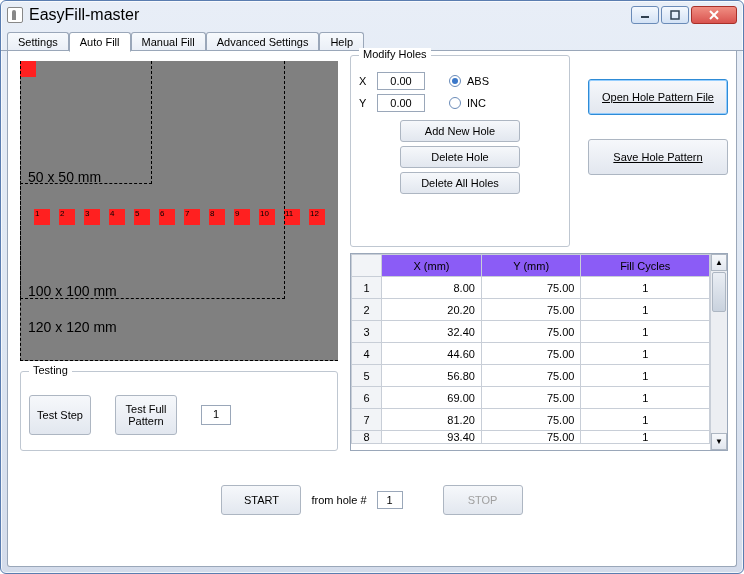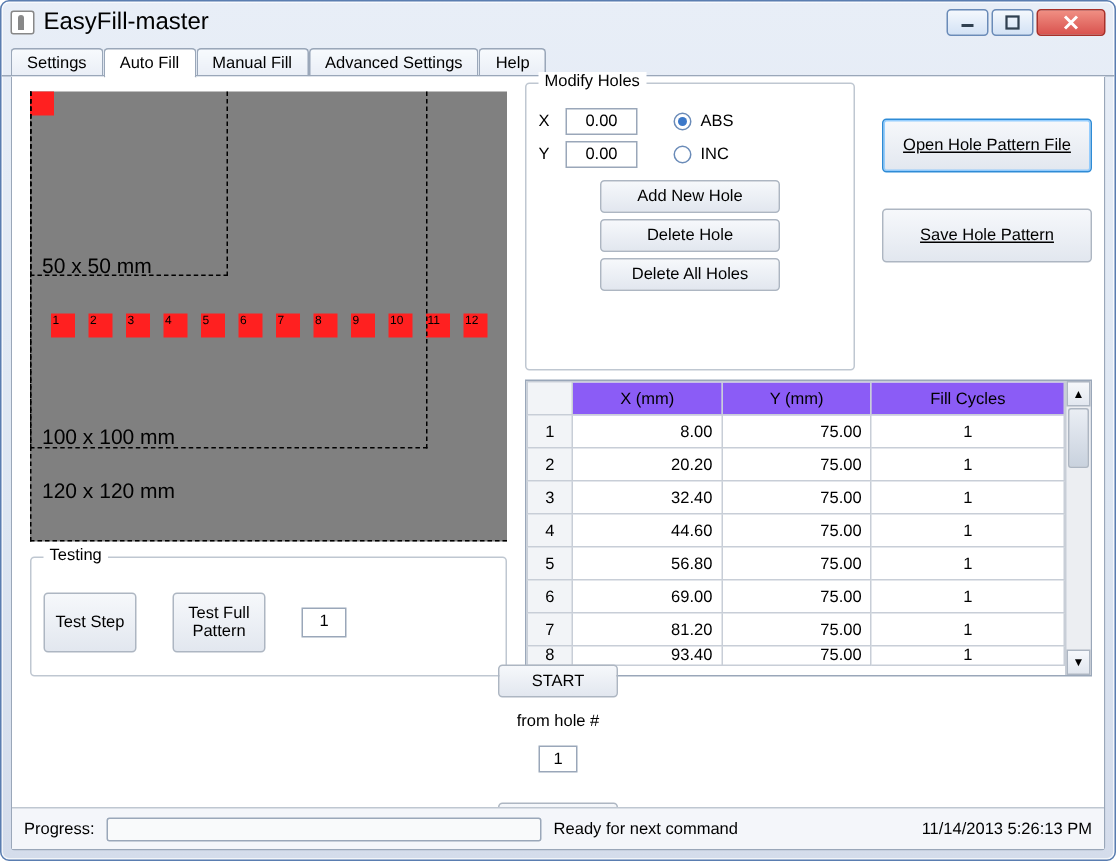--- a/index.html
+++ b/index.html
@@ -197,21 +197,21 @@
   table { border-collapse: collapse; width:100%; font-size:11px;}
   th, td { border: 1px solid #c8ced7; padding: 3px 6px; text-align:right; background:#fff; height:22px;}
   th { text-align:center; background:#8b5cf6; font-weight:normal;}
   .rowhdr { background:#f2f4f7; text-align:center; width:30px;}
   .fillc { text-align:center; }
   .scrollbar { width:17px; background:#eceef2; border-left:1px solid #c8ced7; display:flex; flex-direction:column;}
   .scroll-btn { height:17px; background:linear-gradient(to bottom,#f6f8fb,#e2e7ef); border:1px solid #adb6c2; display:flex; align-items:center; justify-content:center; font-size:8px;}
   .scroll-thumb { flex:0 0 40px; margin:1px; background:linear-gradient(to bottom,#eaeef4,#c9d2de); border:1px solid #adb6c2; border-radius:2px;}
   .scroll-track { flex:1; }
   
-  .runbar { position:absolute; left:0; right:0; bottom:46px; height:40px; display:flex; align-items:center; justify-content:center; gap:10px;flex-direction:column;}
+  .runbar { position:absolute; left:0; right:0; bottom:46px; height:40px; display:flex; align-items:center; justify-content:center; gap:10px;}
   .runbar .btn { width:80px; height:30px; display:flex; align-items:center; justify-content:center;}
   .btn.disabled { color:#a0a0a0; }
   
   .statusbar {
     position:absolute; left:0; right:0; bottom:0; height:28px;
     border-top:1px solid #bfc7d1;
     display:flex; align-items:center;
     padding: 0 8px;
     gap: 8px;
     background:#f4f6fa;
@@ -395,22 +395,15 @@
     </div>
 
     <div class="runbar">
       <div class="btn">START</div>
       <span>from hole #</span>
       <div class="input" style="width:26px;height:18px">1</div>
       <div style="width:20px"></div>
       <div class="btn disabled">STOP</div>
     </div>
 
-    <div class="statusbar">
-      <span>Progress:</span>
-      <div class="progress"></div>
-      <span>Ready for next command</span>
-      <div class="spacer"></div>
-      <span>11/14/2013 5:26:13 PM</span>
-    </div>
 
   </div>
 </div>
 
 </body></html>

